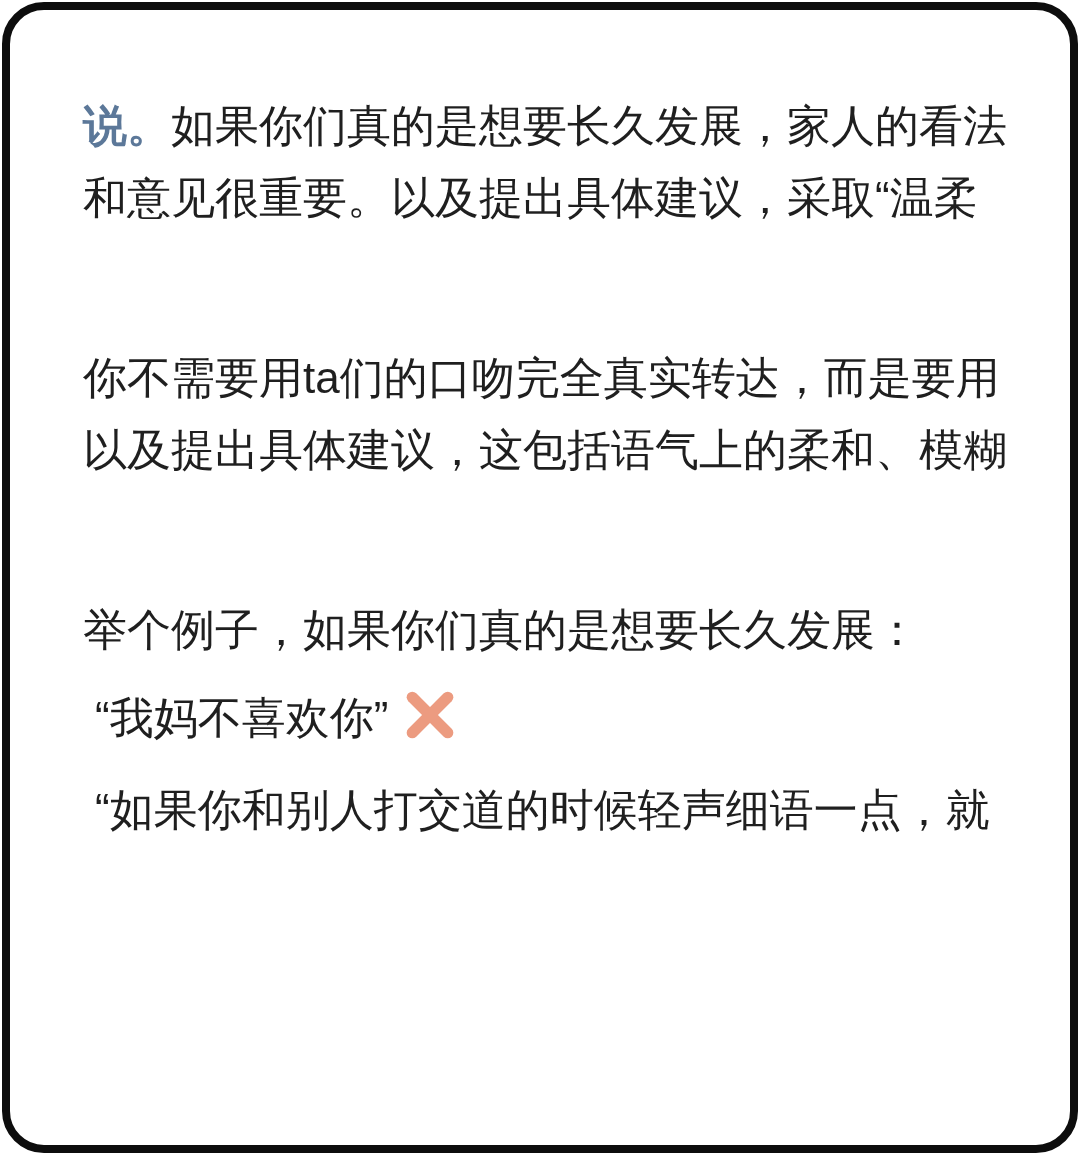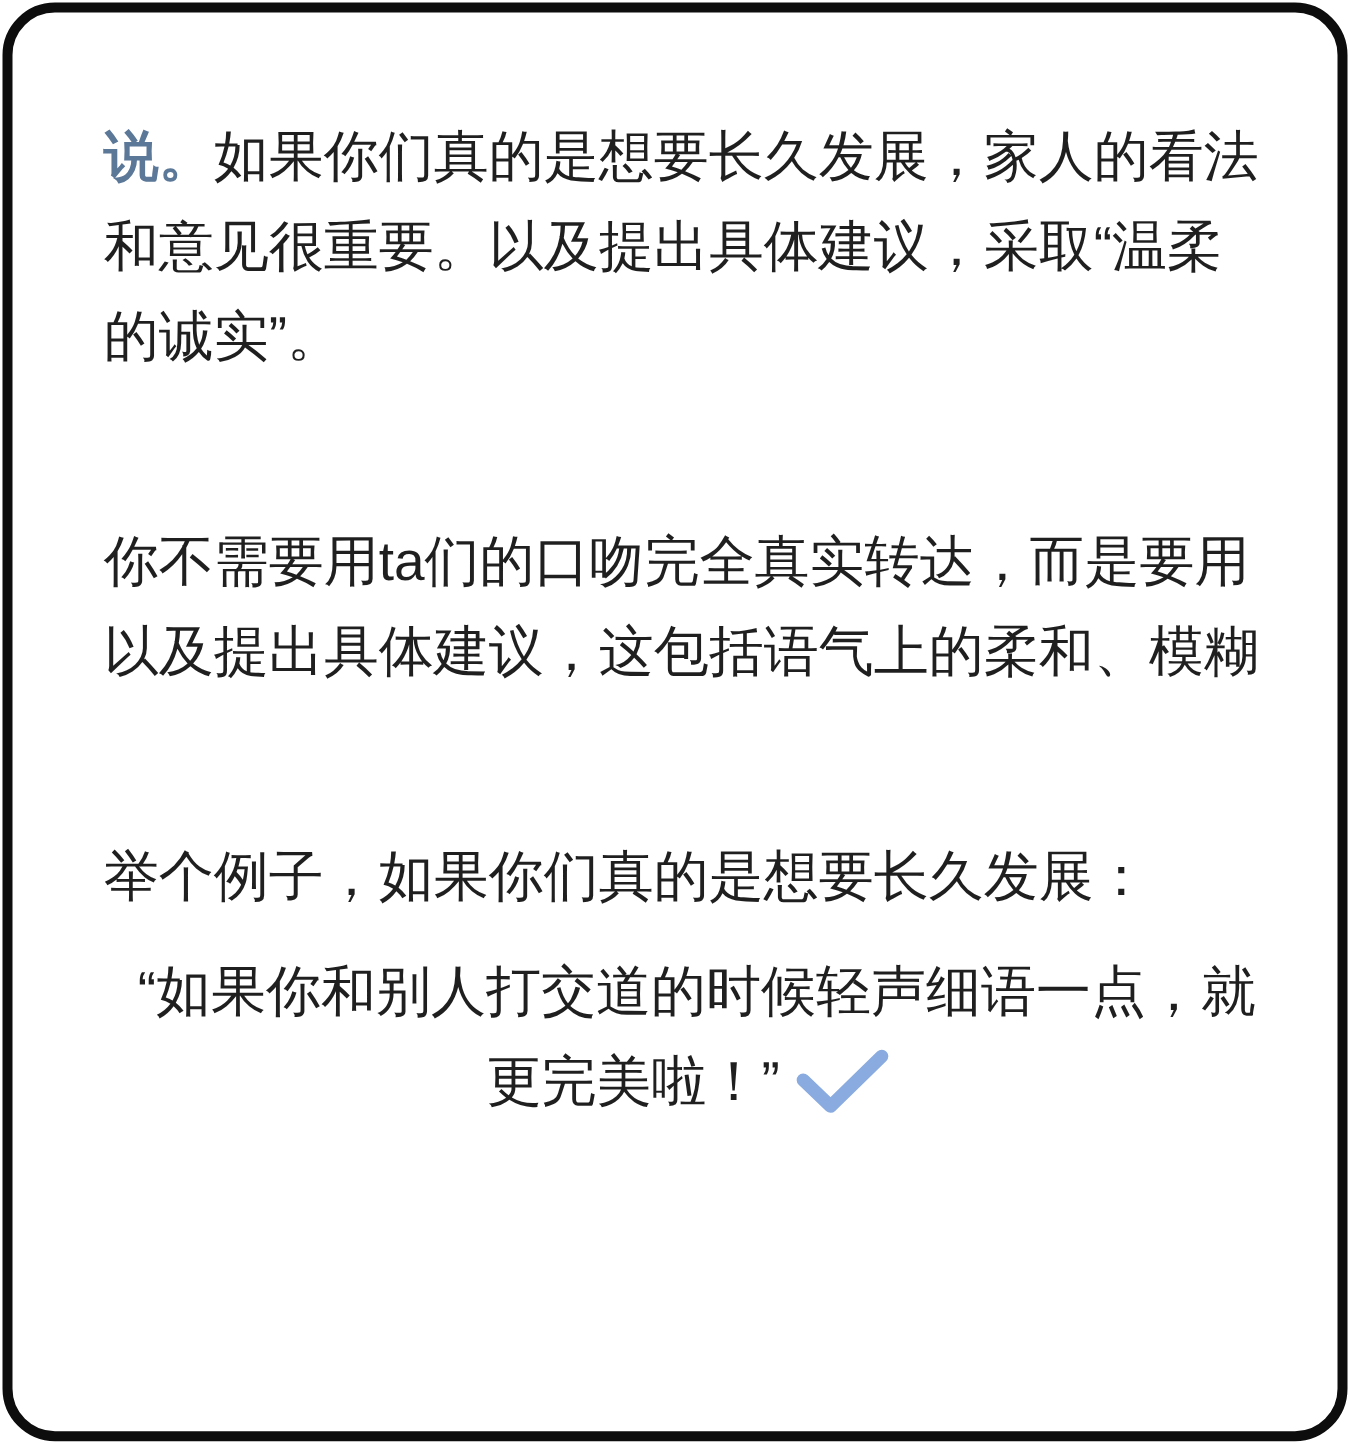--- a/index.html
+++ b/index.html
@@ -33,51 +33,53 @@
     font-weight: 400;
   }
   .line { white-space: nowrap; }
   .lead {
     color: var(--highlight);
     font-weight: 700;
   }
   .para-2 { margin-top: 108px; }
   .para-3 { margin-top: 108px; }
   .quote-bad { margin-top: 16px; }
-  .quote-good { margin-top: 20px; text-align: center; }
+  .quote-good { margin-top: 20px; }
   .indent { padding-left: 12px; }
   .icon-svg {
     display: inline-block;
     vertical-align: -10px;
     margin-left: 14px;
   }
   .icon-cross { color: var(--cross); width: 56px; height: 56px; }
   .icon-check { color: var(--check); width: 80px; height: 58px; vertical-align: -14px; margin-left: 10px; }
 </style>
 </head>
 <body>
 
 <div class="card">
 
   <div class="para para-1">
     <div class="line"><span class="lead">说。</span><span>如果你们真的是想要长久发展，家人的看法</span></div>
     <div class="line">和意见很重要。以及提出具体建议，采取“温柔</div>
-    <div class="line">的诚实”。</div>
   </div>
 
   <div class="para para-2">
     <div class="line">你不需要用ta们的口吻完全真实转达，而是要用</div>
     <div class="line">以及提出具体建议，这包括语气上的柔和、模糊</div>
   </div>
 
   <div class="para para-3">
     <div class="line">举个例子，如果你们真的是想要长久发展：</div>
   </div>
 
+  <div class="para quote-bad">
+    <div class="line indent"><span>“我妈不喜欢你”</span><svg class="icon-svg icon-cross" viewBox="0 0 60 60" aria-hidden="true">
+          <line x1="11" y1="11" x2="49" y2="49" stroke="currentColor" stroke-width="12" stroke-linecap="round"></line>
+          <line x1="49" y1="11" x2="11" y2="49" stroke="currentColor" stroke-width="12" stroke-linecap="round"></line>
+        </svg></div>
+  </div>
 
   <div class="para quote-good">
     <div class="line indent">“如果你和别人打交道的时候轻声细语一点，就</div>
-    <div class="line"><span>更完美啦！”</span><svg class="icon-svg icon-check" viewBox="0 0 84 60" aria-hidden="true">
-          <polyline points="9,29 32,51 75,9" fill="none" stroke="currentColor" stroke-width="11" stroke-linecap="round" stroke-linejoin="round"></polyline>
-        </svg></div>
   </div>
 
 </div>
 
 </body></html>

